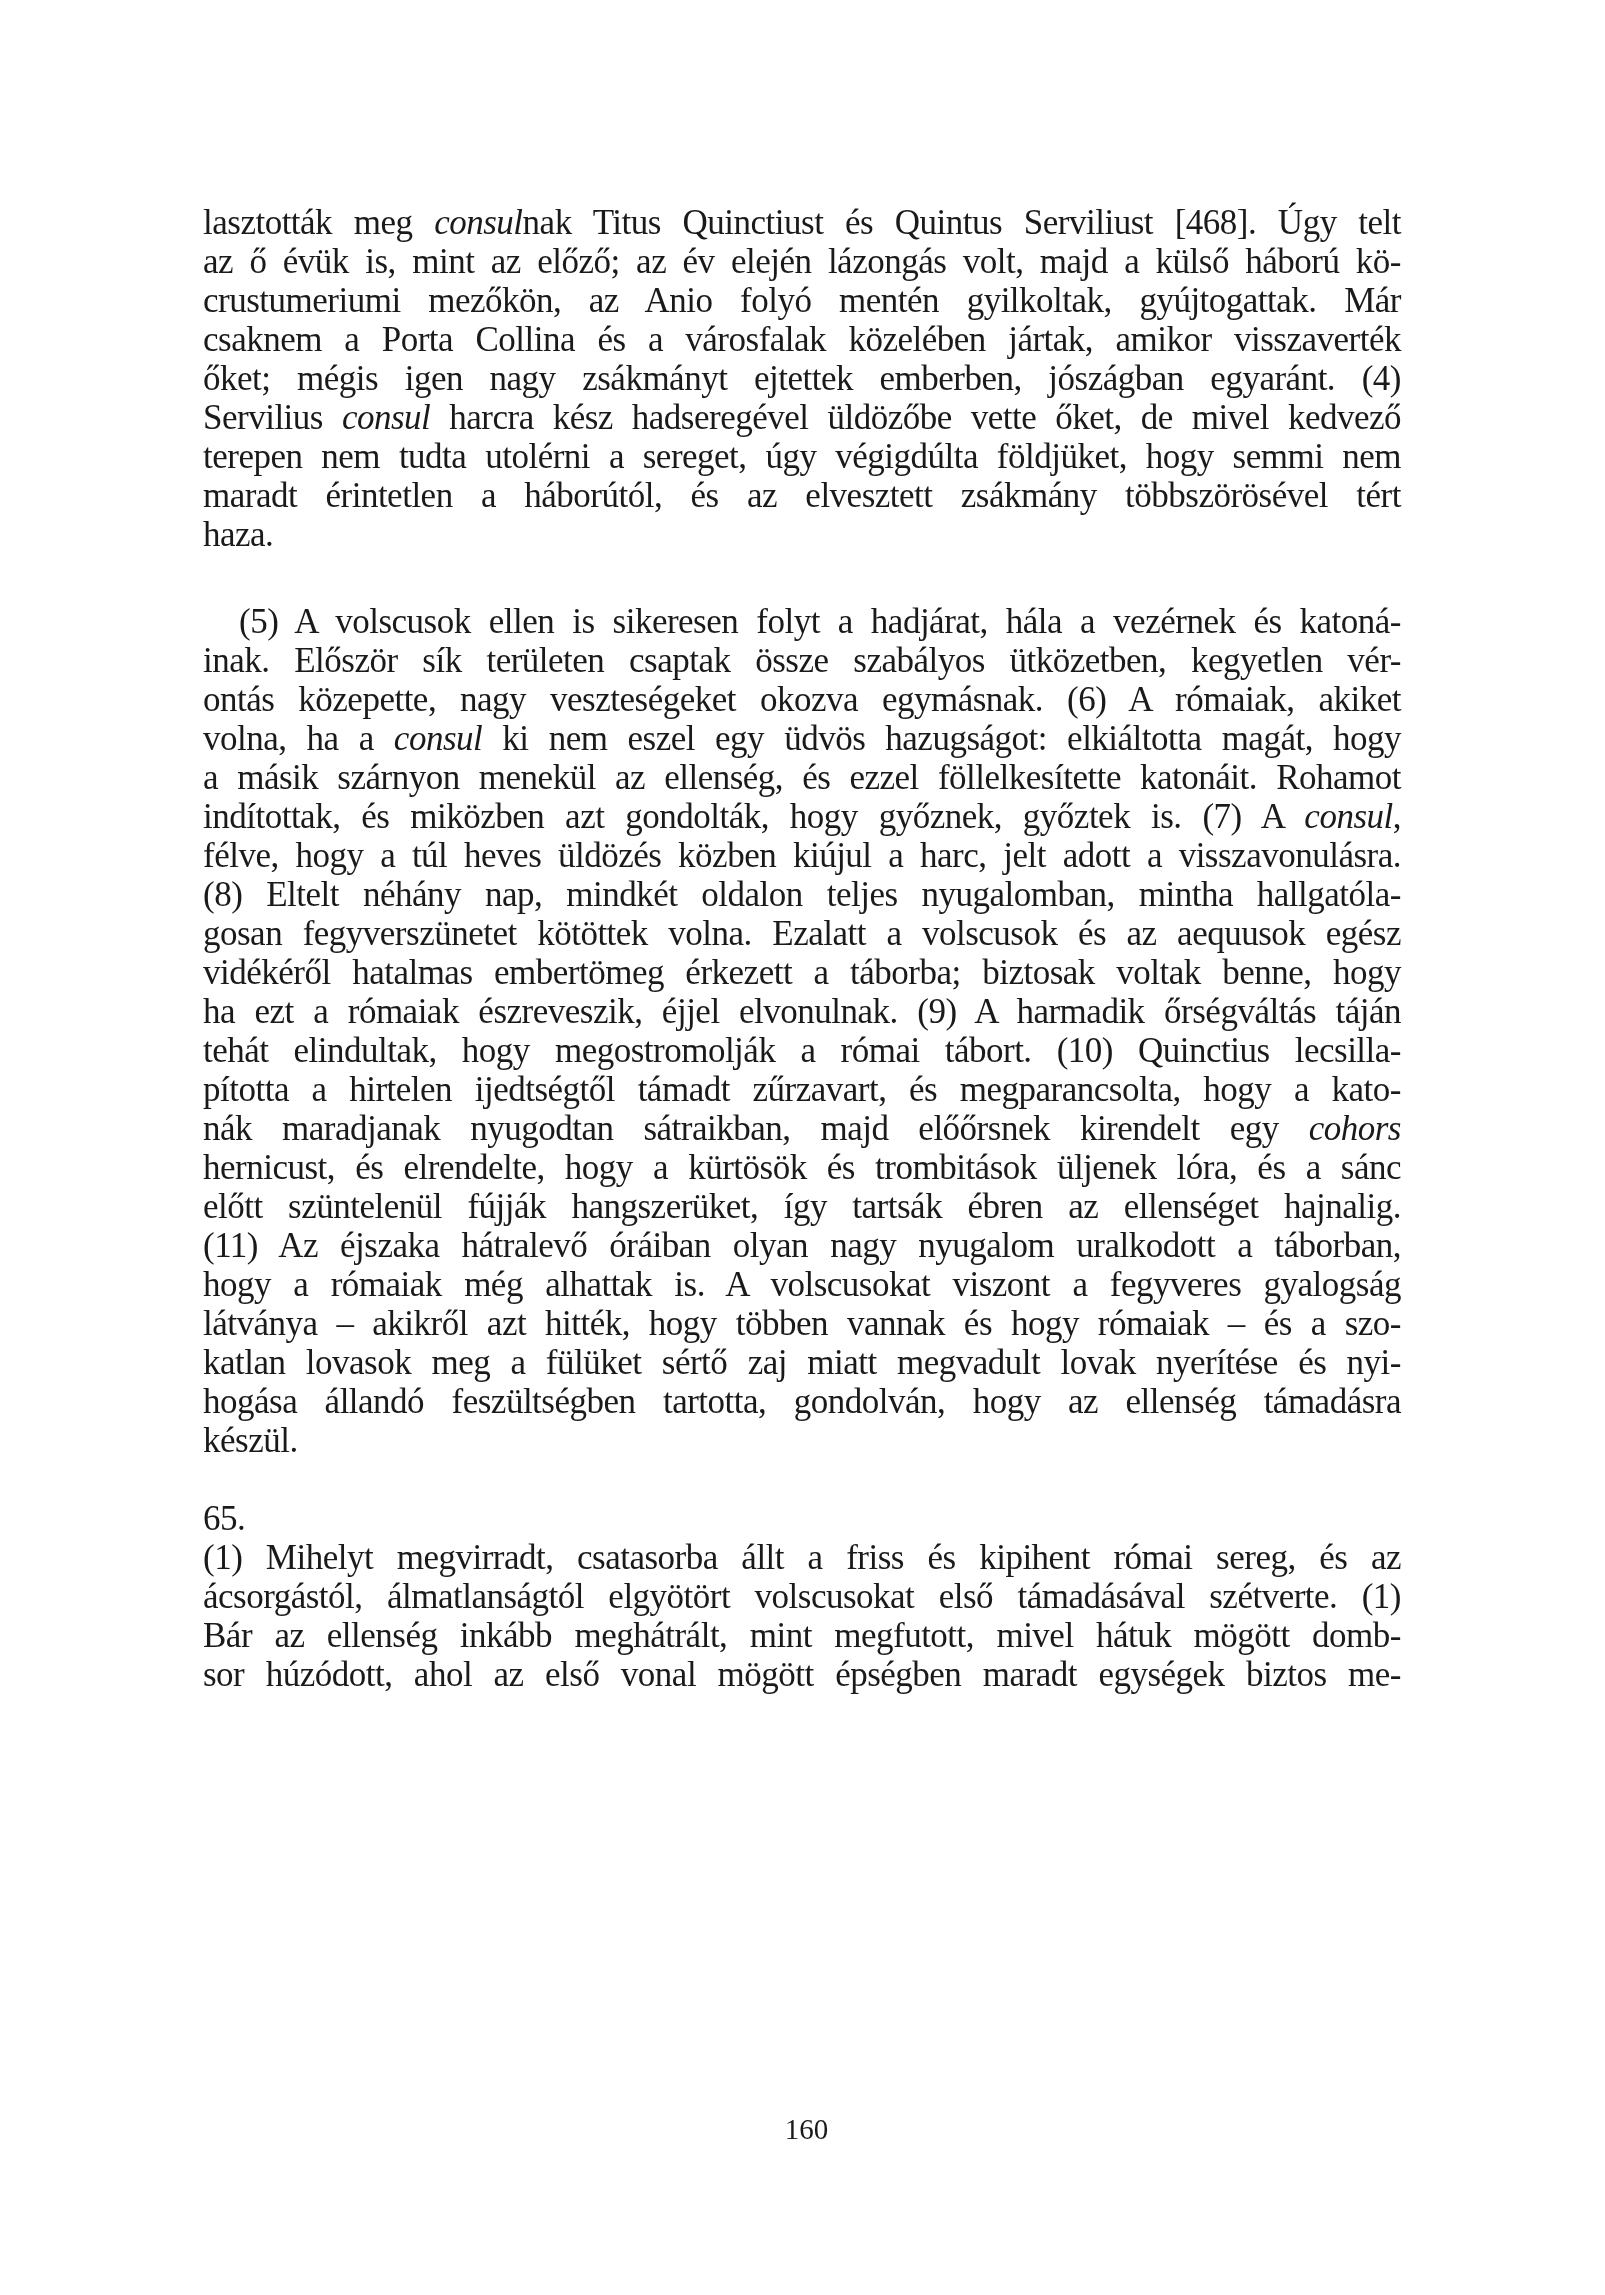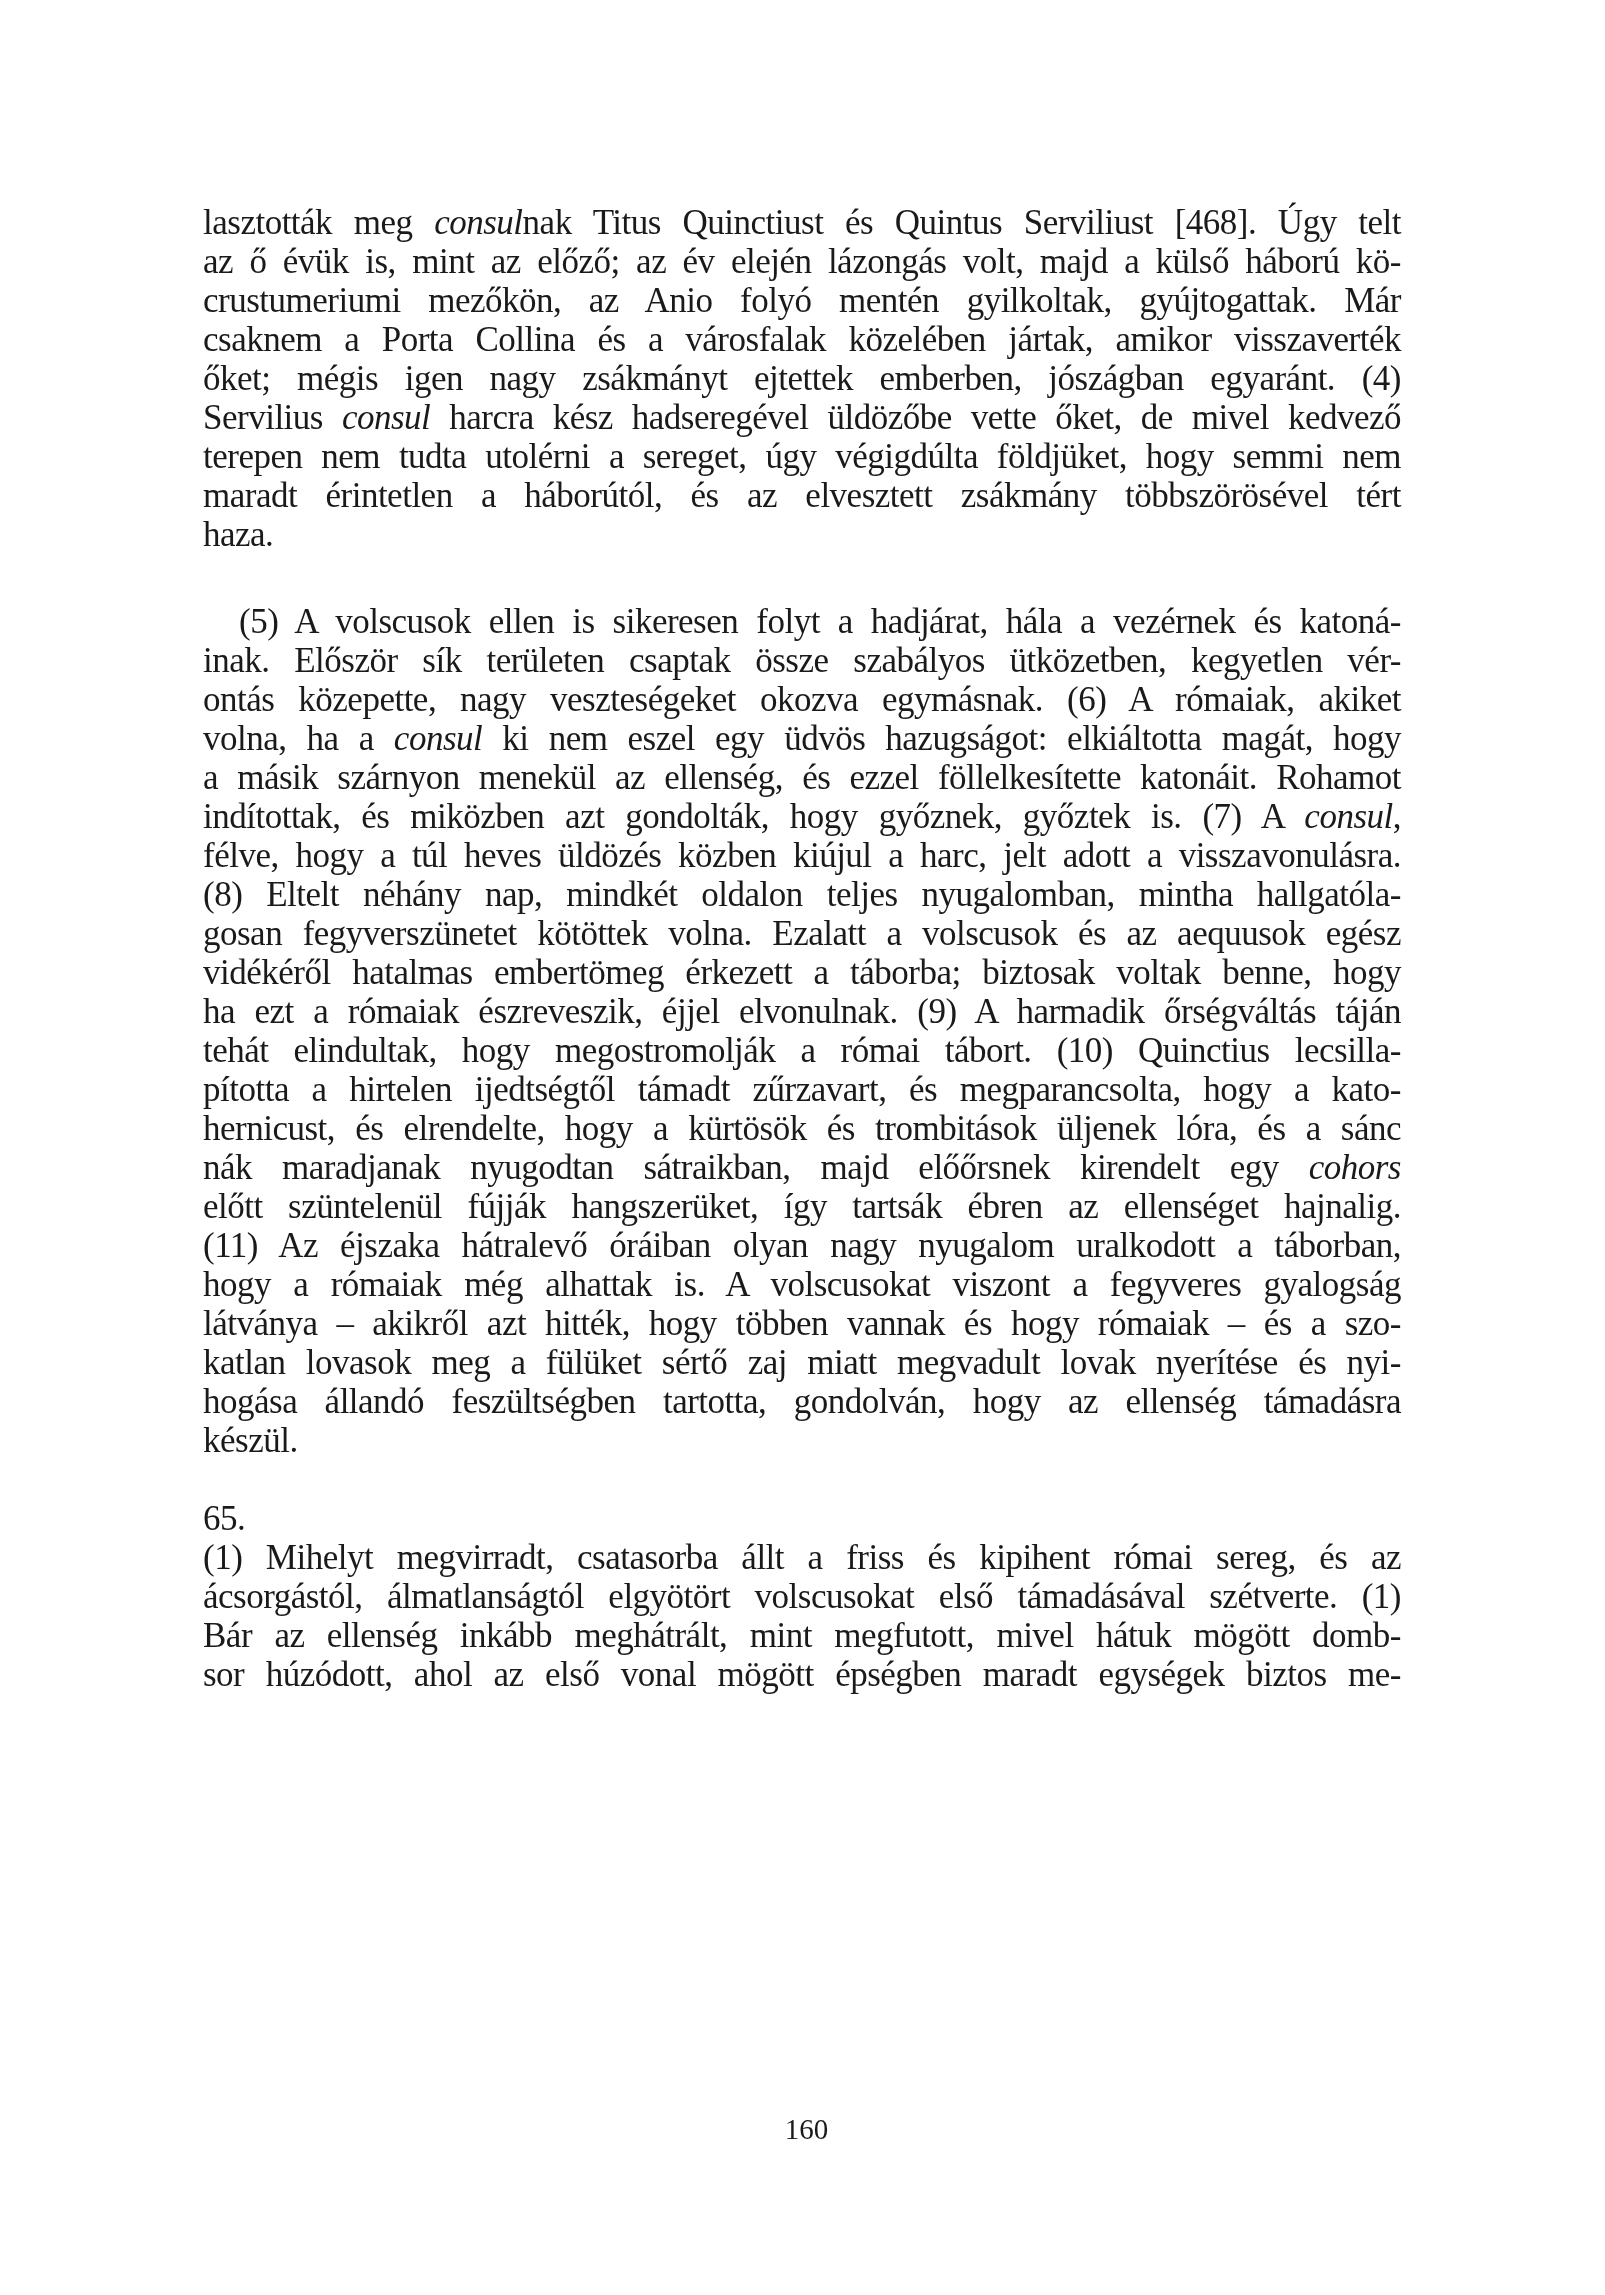--- a/index.html
+++ b/index.html
@@ -78,22 +78,22 @@
       <div class="line">volna, ha a <em>consul</em> ki nem eszel egy üdvös hazugságot: elkiáltotta magát, hogy</div>
       <div class="line">a másik szárnyon menekül az ellenség, és ezzel föllelkesítette katonáit. Rohamot</div>
       <div class="line">indítottak, és miközben azt gondolták, hogy győznek, győztek is. (7) A <em>consul</em>,</div>
       <div class="line">félve, hogy a túl heves üldözés közben kiújul a harc, jelt adott a visszavonulásra.</div>
       <div class="line">(8) Eltelt néhány nap, mindkét oldalon teljes nyugalomban, mintha hallgatóla-</div>
       <div class="line">gosan fegyverszünetet kötöttek volna. Ezalatt a volscusok és az aequusok egész</div>
       <div class="line">vidékéről hatalmas embertömeg érkezett a táborba; biztosak voltak benne, hogy</div>
       <div class="line">ha ezt a rómaiak észreveszik, éjjel elvonulnak. (9) A harmadik őrségváltás táján</div>
       <div class="line">tehát elindultak, hogy megostromolják a római tábort. (10) Quinctius lecsilla-</div>
       <div class="line">pította a hirtelen ijedtségtől támadt zűrzavart, és megparancsolta, hogy a kato-</div>
+      <div class="line">nák maradjanak nyugodtan sátraikban, majd előőrsnek kirendelt egy <em>cohors</em></div>
       <div class="line">hernicust, és elrendelte, hogy a kürtösök és trombitások üljenek lóra, és a sánc</div>
-      <div class="line">nák maradjanak nyugodtan sátraikban, majd előőrsnek kirendelt egy <em>cohors</em></div>
       <div class="line">előtt szüntelenül fújják hangszerüket, így tartsák ébren az ellenséget hajnalig.</div>
       <div class="line">(11) Az éjszaka hátralevő óráiban olyan nagy nyugalom uralkodott a táborban,</div>
       <div class="line">hogy a rómaiak még alhattak is. A volscusokat viszont a fegyveres gyalogság</div>
       <div class="line">látványa – akikről azt hitték, hogy többen vannak és hogy rómaiak – és a szo-</div>
       <div class="line">katlan lovasok meg a fülüket sértő zaj miatt megvadult lovak nyerítése és nyi-</div>
       <div class="line">hogása állandó feszültségben tartotta, gondolván, hogy az ellenség támadásra</div>
       <div class="line last">készül.</div>
     </div>
   <div class="gap"></div>
   <div class="line last">65.</div>

